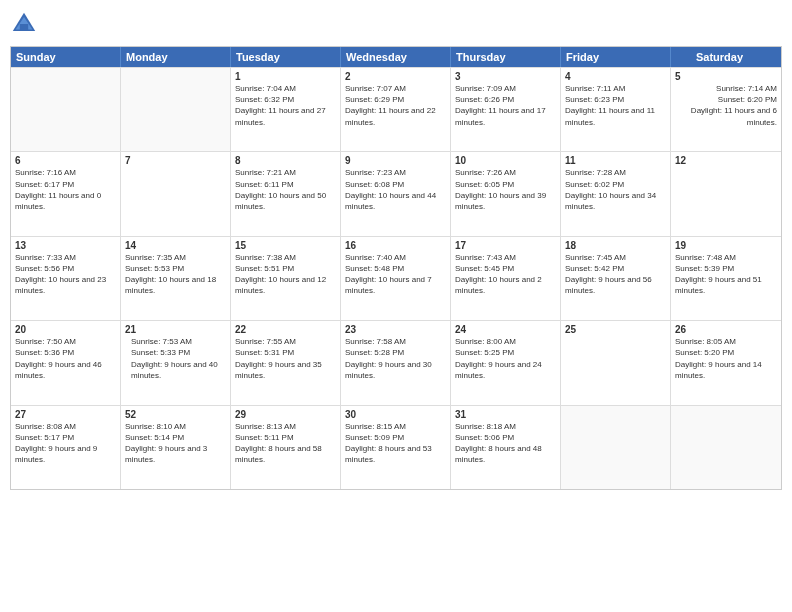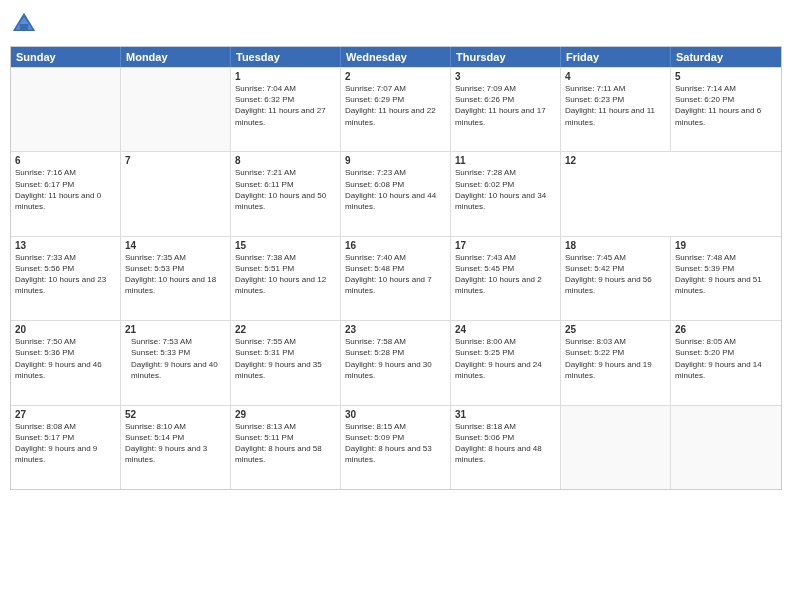--- a/index.html
+++ b/index.html
@@ -65,21 +65,21 @@
       background: #3a6bb5;
     }
     .cal-header-cell {
       color: #fff;
       font-size: 11px;
       font-weight: bold;
       padding: 4px 5px;
       text-align: left;
       border-right: 1px solid #5588cc;
     }
-    .cal-header-cell:last-child { border-right: none; }
+    .cal-header-cell:last-child { border-right: none; margin-left: 20px; }
     .cal-body {
       flex: 1;
       display: flex;
       flex-direction: column;
     }
     .cal-row {
       display: grid;
       grid-template-columns: repeat(7, 1fr);
       flex: 1;
       border-top: 1px solid #ddd;
@@ -161,21 +161,21 @@
 Daylight: 11 hours and 17 minutes.</div>
           </div>
           <div class="cal-cell">
             <span class="day-num">4</span>
             <div class="cell-text" style="white-space: pre-line;">Sunrise: 7:11 AM
 Sunset: 6:23 PM
 Daylight: 11 hours and 11 minutes.</div>
           </div>
           <div class="cal-cell">
             <span class="day-num">5</span>
-            <div class="cell-text" style="white-space: pre-line;">Sunrise: 7:14 AM
+            <div class="cell-text" style="white-space: pre-line; text-align: right;">Sunrise: 7:14 AM
 Sunset: 6:20 PM
 Daylight: 11 hours and 6 minutes.</div>
           </div>
         </div>
         <div class="cal-row">
           <div class="cal-cell">
             <span class="day-num">6</span>
             <div class="cell-text" style="white-space: pre-line;">Sunrise: 7:16 AM
 Sunset: 6:17 PM
 Daylight: 11 hours and 0 minutes.</div>
@@ -189,20 +189,26 @@
 Sunset: 6:11 PM
 Daylight: 10 hours and 50 minutes.</div>
           </div>
           <div class="cal-cell">
             <span class="day-num">9</span>
             <div class="cell-text" style="white-space: pre-line;">Sunrise: 7:23 AM
 Sunset: 6:08 PM
 Daylight: 10 hours and 44 minutes.</div>
           </div>
           <div class="cal-cell">
+            <span class="day-num">10</span>
+            <div class="cell-text" style="white-space: pre-line;">Sunrise: 7:26 AM
+Sunset: 6:05 PM
+Daylight: 10 hours and 39 minutes.</div>
+          </div>
+          <div class="cal-cell">
             <span class="day-num">11</span>
             <div class="cell-text" style="white-space: pre-line;">Sunrise: 7:28 AM
 Sunset: 6:02 PM
 Daylight: 10 hours and 34 minutes.</div>
           </div>
           <div class="cal-cell">
             <span class="day-num">12</span>
           </div>
         </div>
         <div class="cal-row">
@@ -275,23 +281,20 @@
 Daylight: 9 hours and 30 minutes.</div>
           </div>
           <div class="cal-cell">
             <span class="day-num">24</span>
             <div class="cell-text" style="white-space: pre-line;">Sunrise: 8:00 AM
 Sunset: 5:25 PM
 Daylight: 9 hours and 24 minutes.</div>
           </div>
           <div class="cal-cell">
             <span class="day-num">25</span>
-            <div class="cell-text" style="white-space: pre-line;">Sunrise: 8:03 AM
-Sunset: 5:22 PM
-Daylight: 9 hours and 19 minutes.</div>
           </div>
           <div class="cal-cell">
             <span class="day-num">26</span>
             <div class="cell-text" style="white-space: pre-line;">Sunrise: 8:05 AM
 Sunset: 5:20 PM
 Daylight: 9 hours and 14 minutes.</div>
           </div>
         </div>
         <div class="cal-row">
           <div class="cal-cell">

